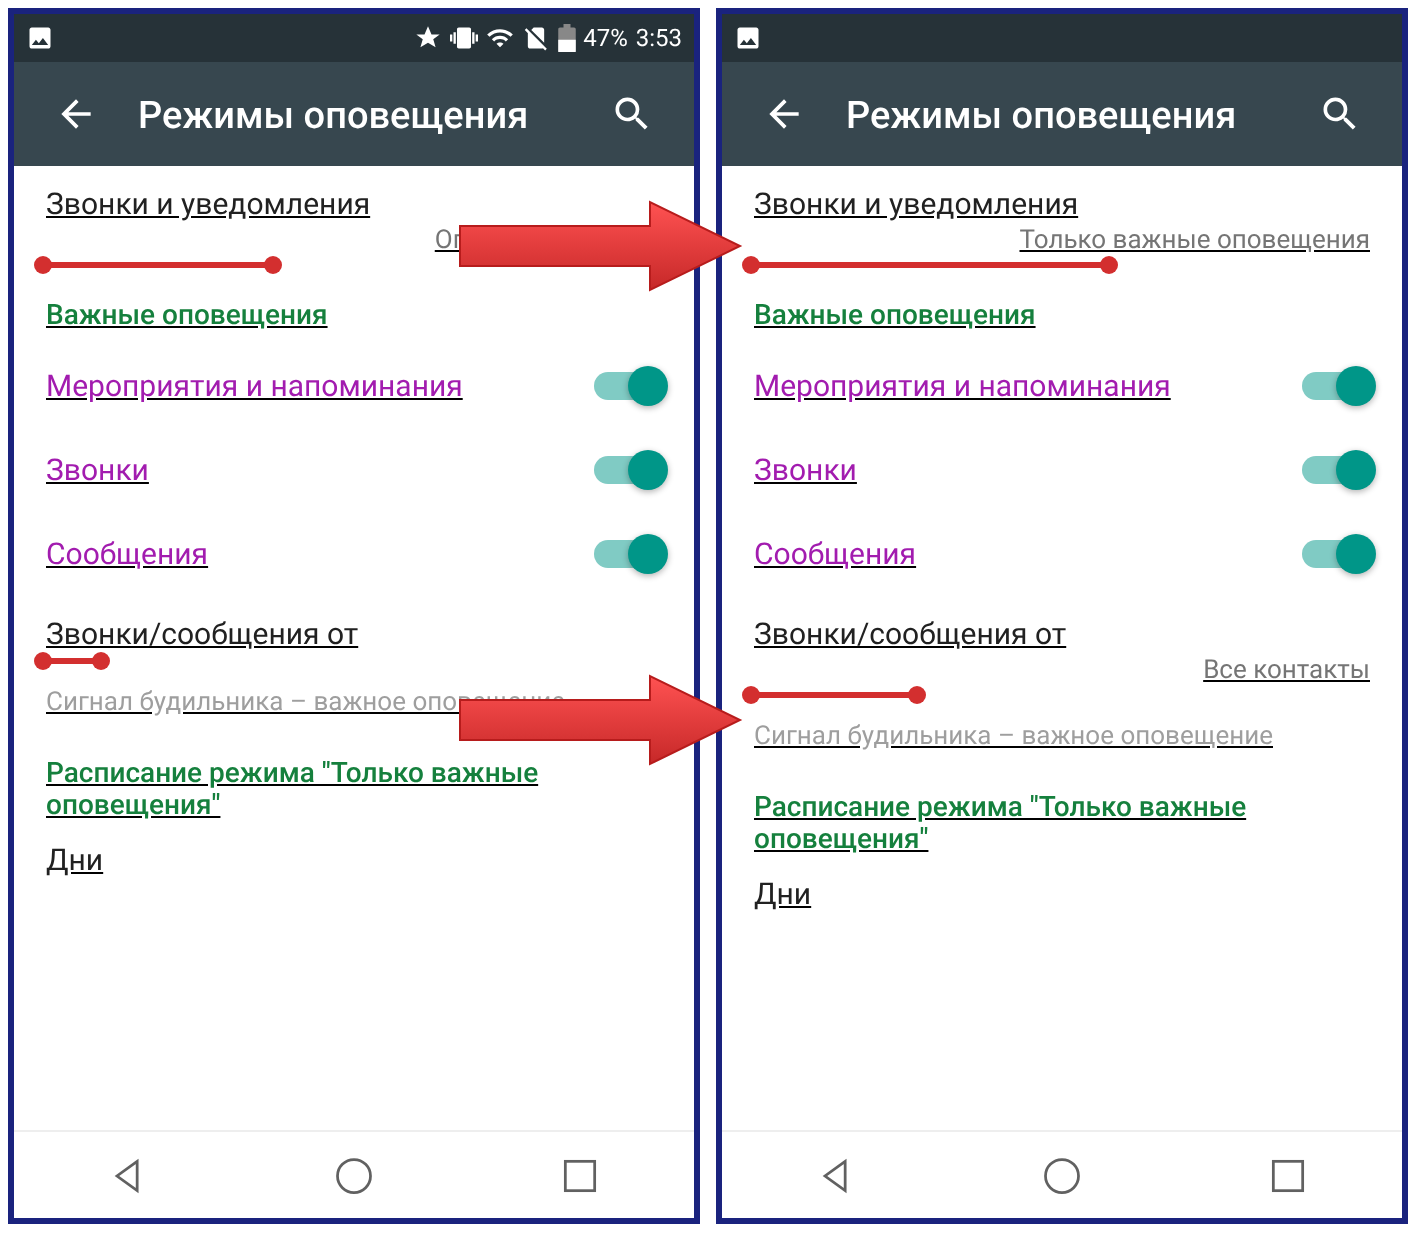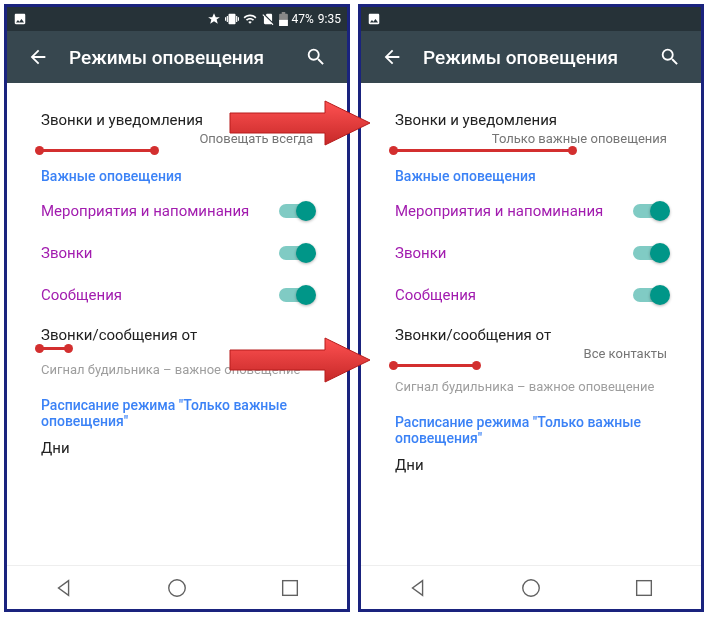--- a/index.html
+++ b/index.html
@@ -48,33 +48,34 @@
     padding: 0 20px;
     gap: 20px;
   }
   .appbar .title {
     flex: 1;
     font-size: 19px;
     font-weight: 500;
   }
   .content {
     background: #fff;
-    padding: 18px;
+    padding: 0;
     height: calc(100% - 24px - 52px - 44px);
     overflow: hidden;
+    text-decoration: underline;
   }
   .item {
     padding: 14px 16px;
     position: relative;
   }
   .item.withsub { padding: 10px 16px 8px; }
   .item .primary { font-size: 15px; color: #212121; }
   .item .secondary { font-size: 13px; color: #757575; margin-top: 2px; text-align: right; }
   .section-header {
-    color: #3b82f6;
+    color: #15803d;
     font-size: 14px;
     font-weight: 500;
     padding: 14px 16px 6px;
   }
   .toggle-row {
     display: flex;
     align-items: center;
     justify-content: space-between;
     padding: 12px 16px;
   }
@@ -153,21 +154,21 @@
             <path d="M1 9l2 2c4.97-4.97 13.03-4.97 18 0l2-2C16.93 2.93 7.08 2.93 1 9zm8 8l3 3 3-3c-1.65-1.66-4.34-1.66-6 0zm-4-4l2 2c2.76-2.76 7.24-2.76 10 0l2-2C15.14 9.14 8.87 9.14 5 13z"></path>
           </svg>
         <svg width="14" height="14" viewBox="0 0 24 24">
             <path d="M3.79 3.74L2.38 5.15l2.74 2.74-.12.12V19c0 1.1.9 2 2 2h10c.35 0 .68-.1.97-.26l1.88 1.88 1.41-1.41L3.79 3.74zM19 16.11V5c0-1.1-.9-2-2-2h-6.99L7.95 5.06 19 16.11z"></path>
           </svg>
         <svg width="9" height="14" viewBox="0 0 10 16">
             <path d="M3 0h4v2h2c.55 0 1 .45 1 1v12c0 .55-.45 1-1 1H1c-.55 0-1-.45-1-1V3c0-.55.45-1 1-1h2V0z" fill="#888"></path>
             <rect x="0" y="9" width="10" height="7" fill="#fff"></rect>
           </svg>
         <span>47%</span>
-        <span>9:35</span>
+        <span>3:53</span>
       </div>
     </div>
 
     <div class="appbar">
       <svg width="22" height="22" viewBox="0 0 24 24" fill="#fff">
           <path d="M20 11H7.83l5.59-5.59L12 4l-8 8 8 8 1.41-1.41L7.83 13H20v-2z"></path>
         </svg>
       <div class="title">Режимы оповещения</div>
       <svg width="22" height="22" viewBox="0 0 24 24" fill="#fff">
           <path d="M15.5 14h-.79l-.28-.27A6.471 6.471 0 0016 9.5 6.5 6.5 0 109.5 16c1.61 0 3.09-.59 4.23-1.57l.27.28v.79l5 4.99L20.49 19l-4.99-5zm-6 0C7.01 14 5 11.99 5 9.5S7.01 5 9.5 5 14 7.01 14 9.5 11.99 14 9.5 14z"></path>

